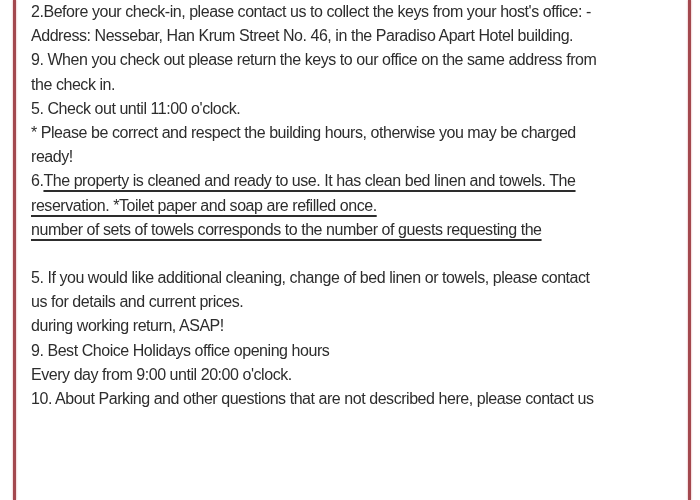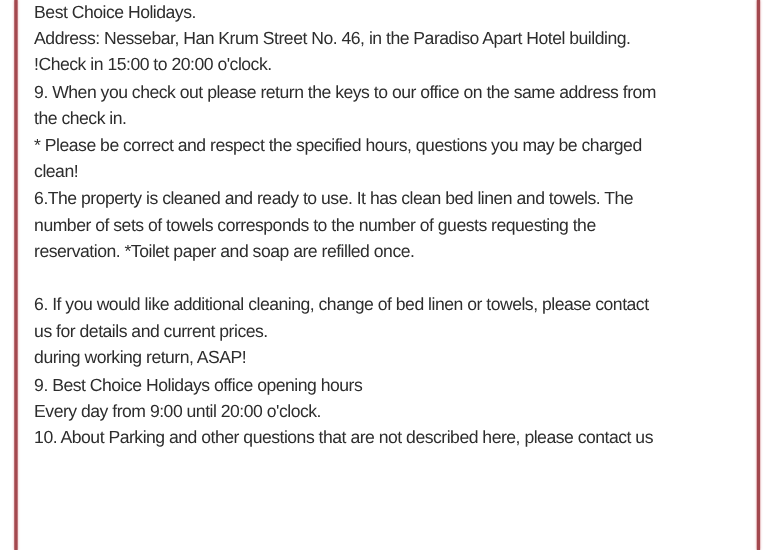--- a/index.html
+++ b/index.html
@@ -32,41 +32,42 @@
     color: var(--text-color, #2d2d2d);
     font-size: 16px;
     letter-spacing: -0.45px;
   }
   .line {
     height: 24.2px;
     line-height: 24.2px;
     white-space: nowrap;
   }
   .u {
+    text-decoration: underline;
     text-underline-offset: 3.5px;
     text-decoration-thickness: 1.5px;
   }
 </style>
 </head>
 <body>
 
 <div class="rule rule-left"></div>
 <div class="rule rule-right"></div>
 
 <div class="doc">
-    <div class="line"><span>Best Choice Holidays.</span></div>
+    <div class="line"><span>2.Before your check-in, please contact us to collect the keys from your host's office: -</span></div>
     <div class="line"><span>Address: Nessebar, Han Krum Street No. 46, in the Paradiso Apart Hotel building.</span></div>
-    <div class="line"><span>!Check in 15:00 to 20:00 o'clock.</span></div>
     <div class="line"><span>9. When you check out please return the keys to our office on the same address from</span></div>
     <div class="line"><span>the check in.</span></div>
-    <div class="line"><span>* Please be correct and respect the specified hours, questions you may be charged</span></div>
-    <div class="line"><span>clean!</span></div>
+    <div class="line"><span>5. Check out until 11:00 o'clock.</span></div>
+    <div class="line"><span>* Please be correct and respect the building hours, otherwise you may be charged</span></div>
+    <div class="line"><span>ready!</span></div>
     <div class="line"><span>6.</span><span class="u">The property is cleaned and ready to use. It has clean bed linen and towels. The</span></div>
+    <div class="line"><span class="u">reservation. *Toilet paper and soap are refilled once.</span></div>
     <div class="line"><span class="u">number of sets of towels corresponds to the number of guests requesting the</span></div>
-    <div class="line"><span class="u">reservation. *Toilet paper and soap are refilled once.</span></div>
     <div class="line"></div>
-    <div class="line"><span>6. If you would like additional cleaning, change of bed linen or towels, please contact</span></div>
+    <div class="line"><span>5. If you would like additional cleaning, change of bed linen or towels, please contact</span></div>
     <div class="line"><span>us for details and current prices.</span></div>
     <div class="line"><span>during working return, ASAP!</span></div>
     <div class="line"><span>9. Best Choice Holidays office opening hours</span></div>
     <div class="line"><span>Every day from 9:00 until 20:00 o'clock.</span></div>
     <div class="line"><span>10. About Parking and other questions that are not described here, please contact us</span></div>
   </div>
 
 </body></html>

